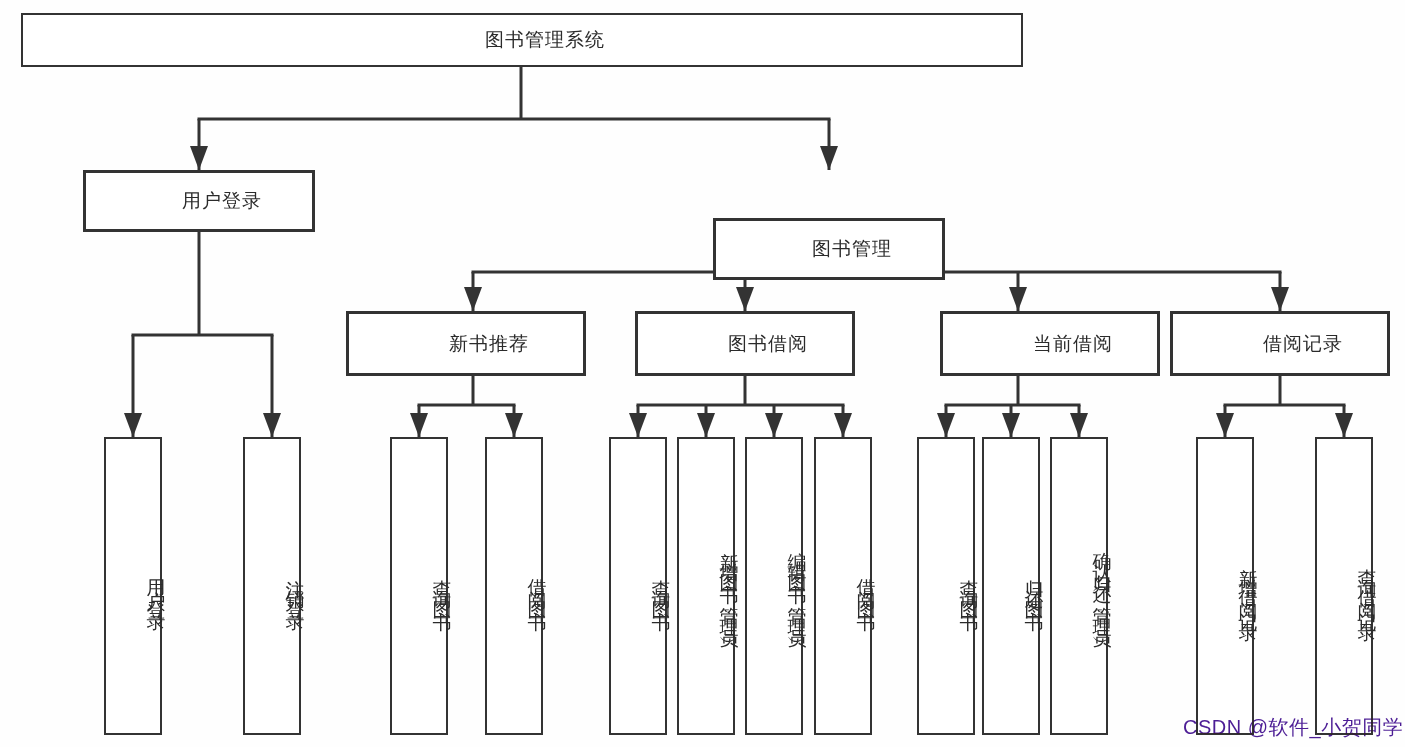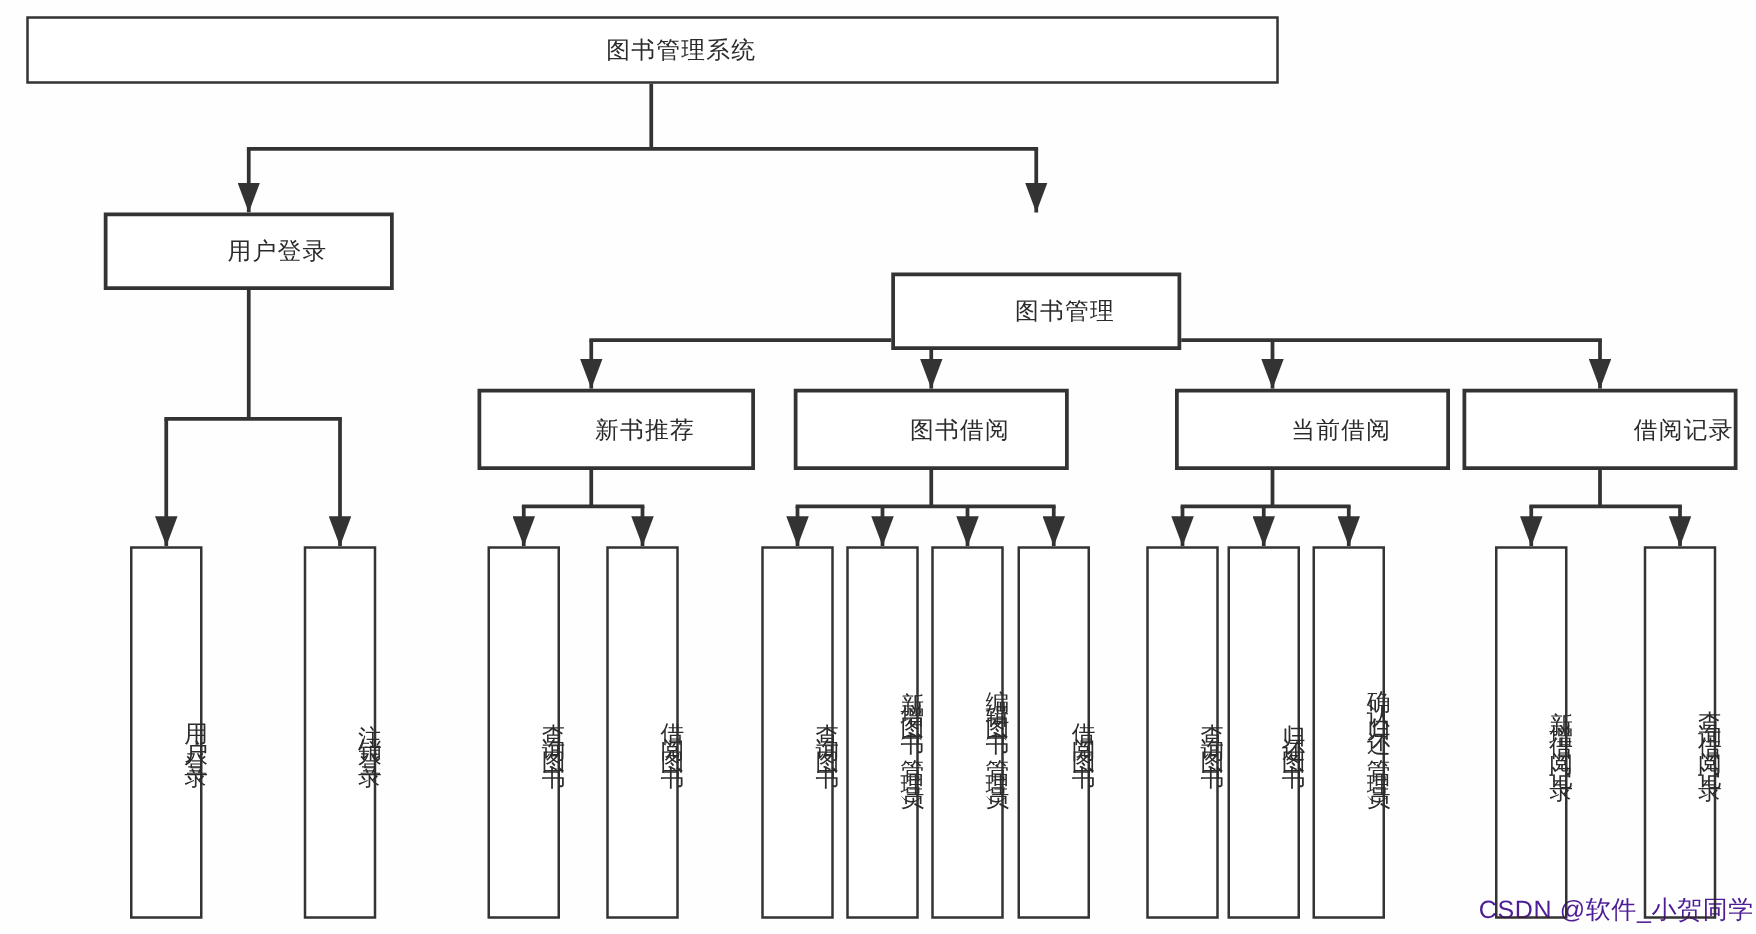--- a/index.html
+++ b/index.html
@@ -121,30 +121,30 @@
     <span>图书管理系统</span>
   </div>
 
   <div class="node" style="left:83px; top:170px; width:232px; height:62px;">
     <span>用户登录</span>
   </div>
   <div class="node" style="left:713px; top:170px; width:232px; height:62px;margin-top:48px;">
     <span>图书管理</span>
   </div>
 
-  <div class="node" style="left:382px; top:311px; width:222px; height:65px;">
+  <div class="node" style="left:346px; top:311px; width:240px; height:65px;">
     <span>新书推荐</span>
   </div>
   <div class="node" style="left:635px; top:311px; width:220px; height:65px;">
     <span>图书借阅</span>
   </div>
   <div class="node" style="left:908px; top:311px; width:220px; height:65px;margin-left:32px;">
     <span>当前借阅</span>
   </div>
-  <div class="node" style="left:1170px; top:311px; width:220px; height:65px;justify-content:flex-end;">
+  <div class="node" style="left:1170px; top:311px; width:220px; height:65px;">
     <span>借阅记录</span>
   </div>
 
   <div class="node leaf" style="left:104px; top:437px; width:58px; height:298px;">
     <span>用户登录</span>
   </div>
   <div class="node leaf" style="left:243px; top:437px; width:58px; height:298px;">
     <span>注销登录</span>
   </div>
 

